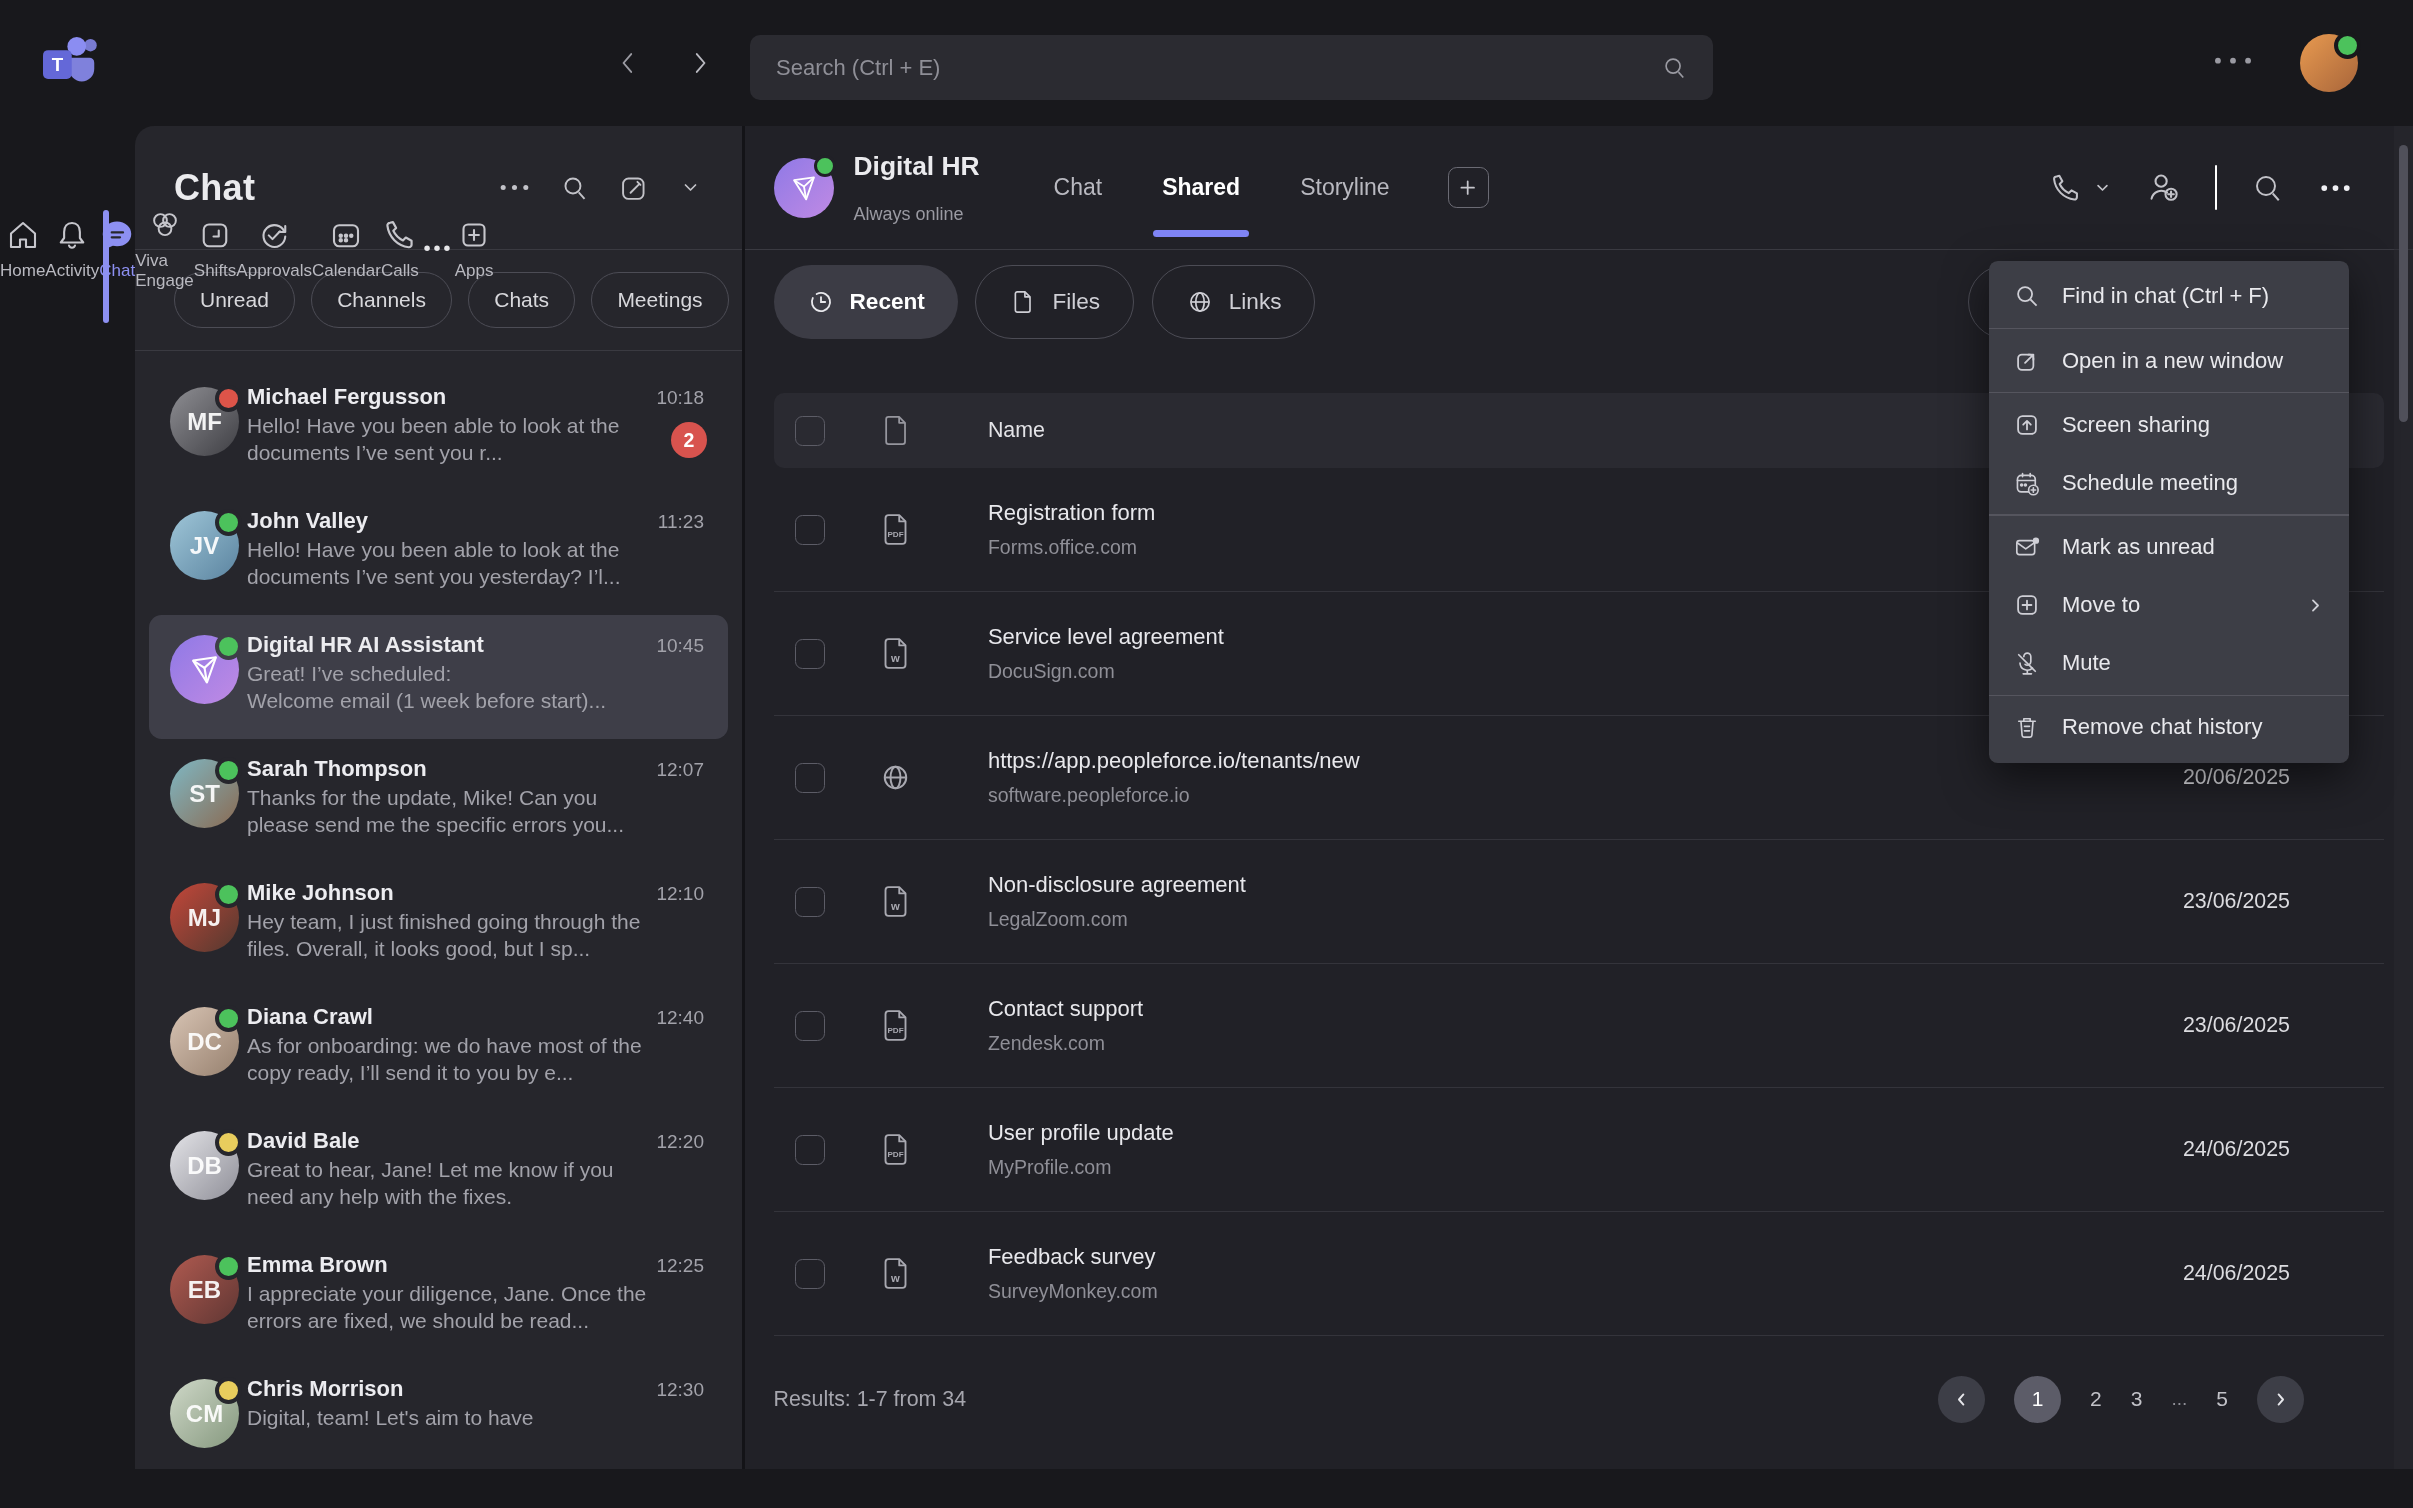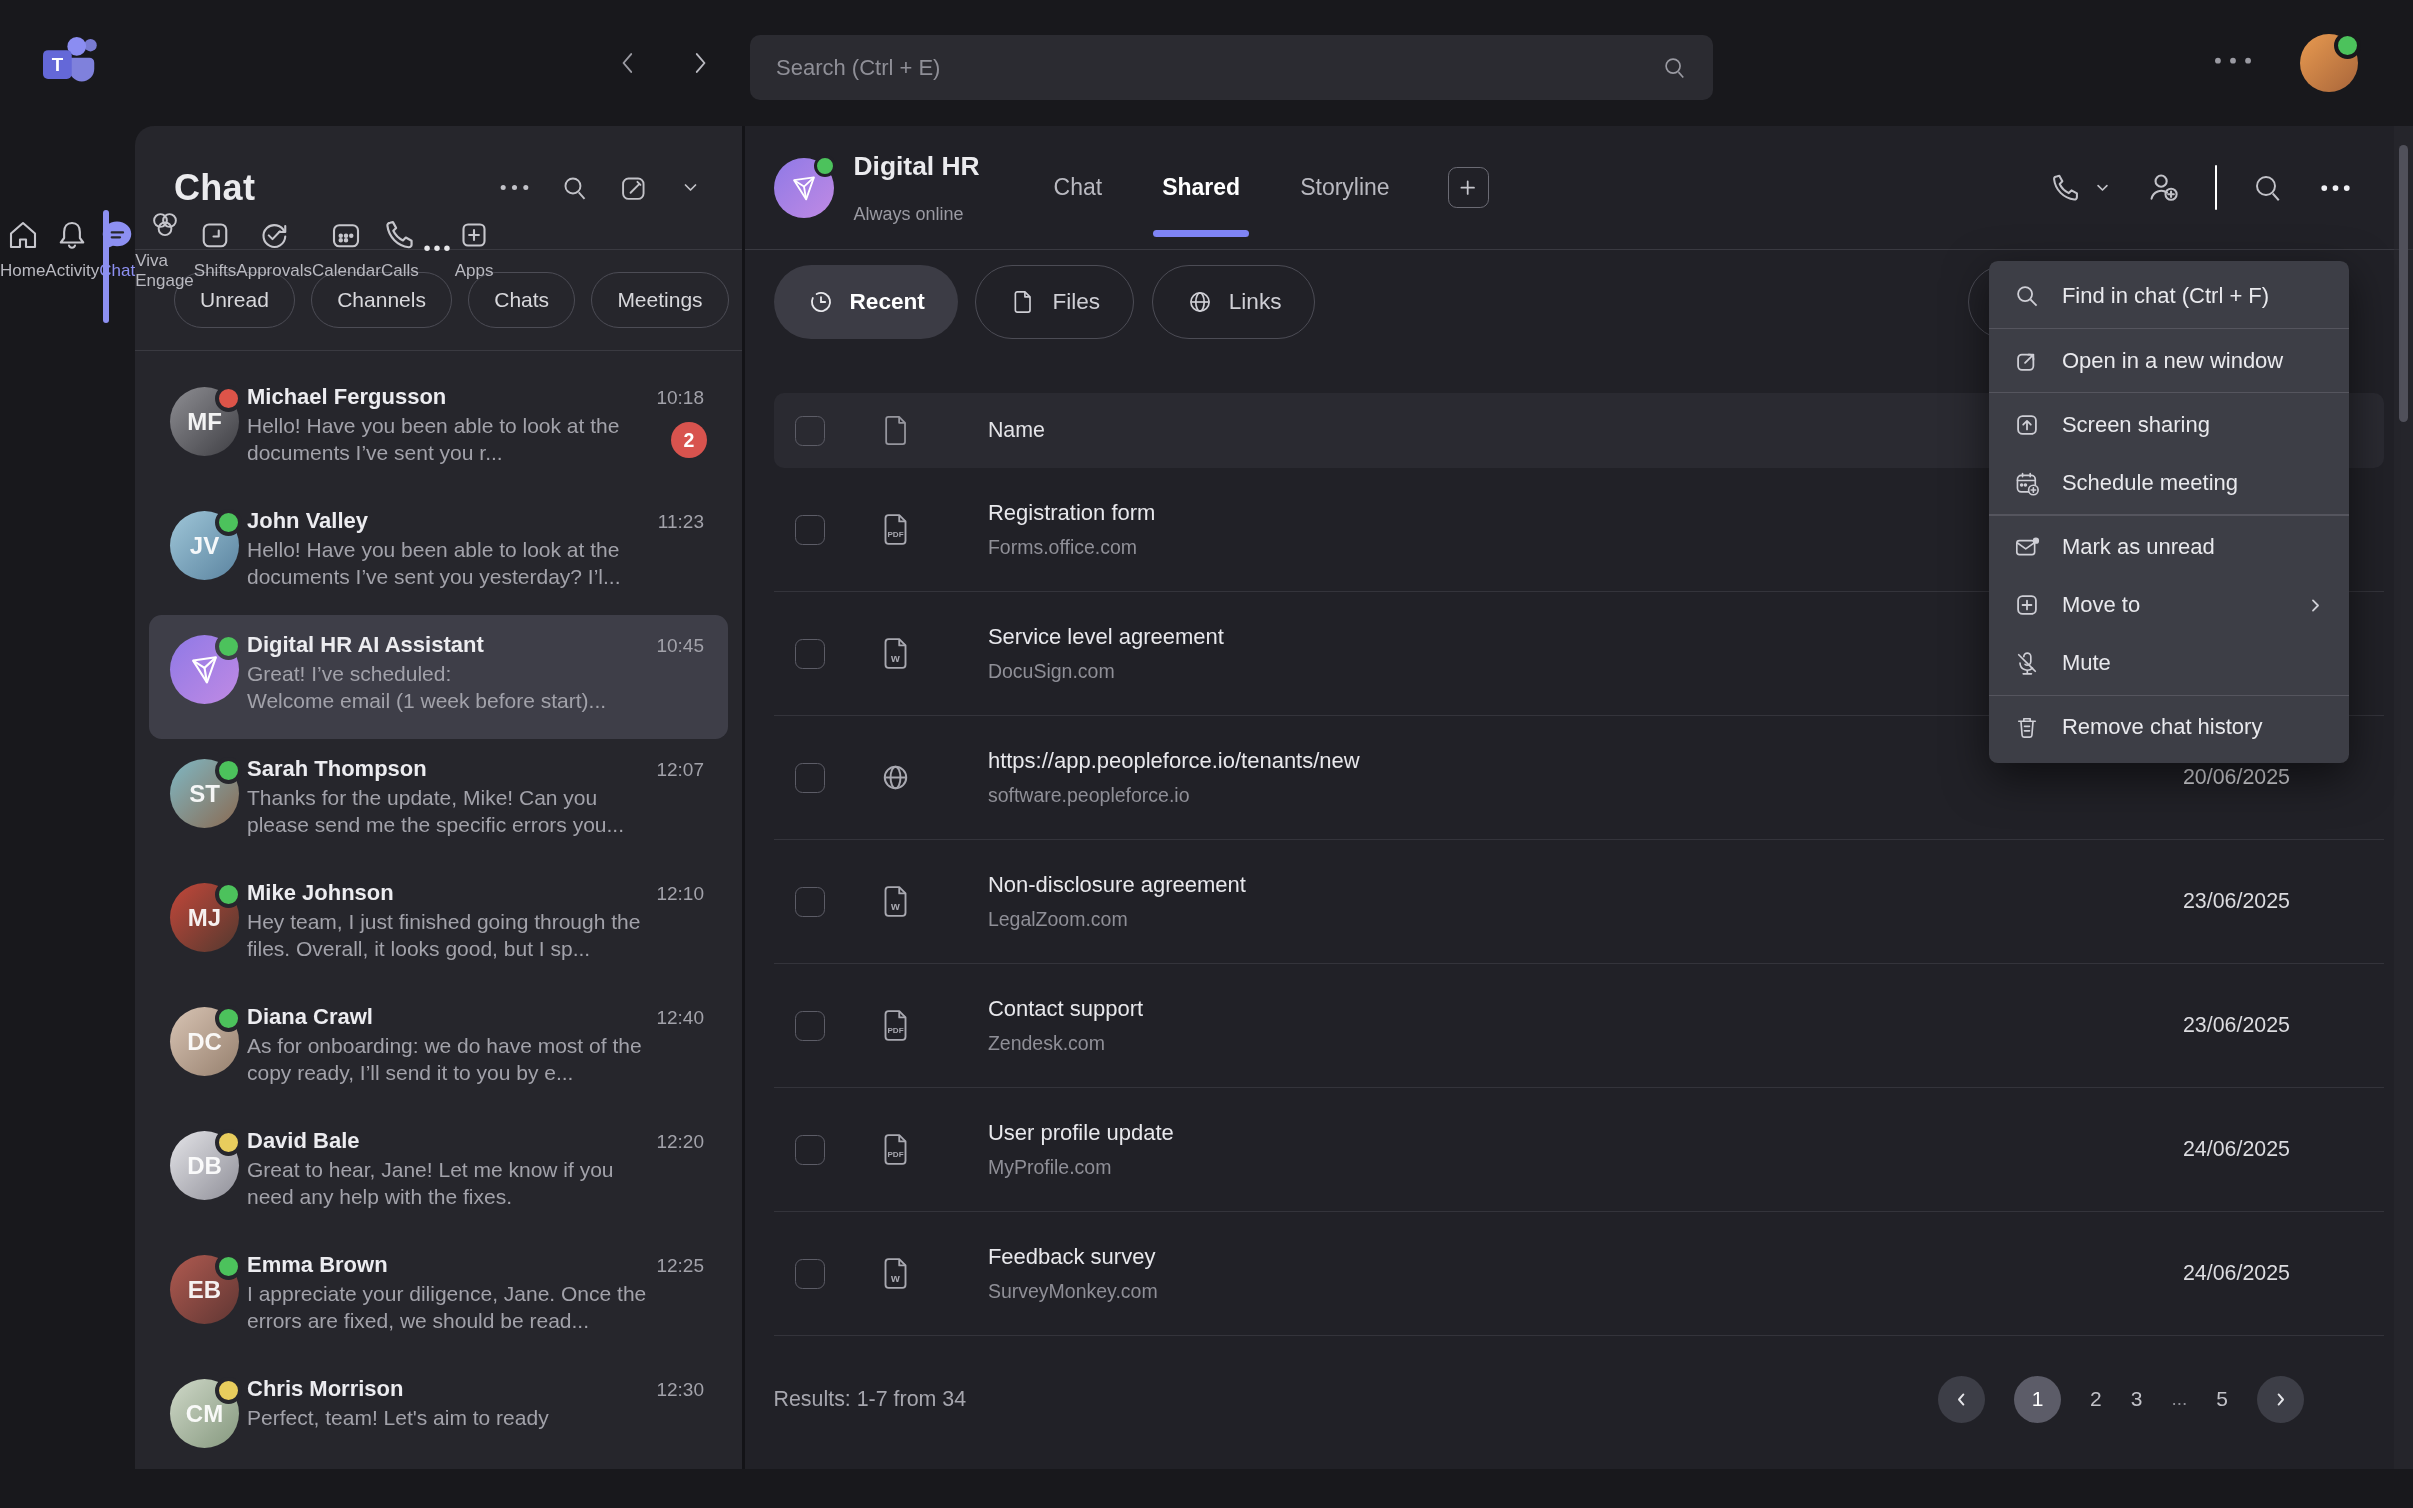--- a/index.html
+++ b/index.html
@@ -407,21 +407,21 @@
 
       <div class="conv">
         <div class="avatar av-8">
           <span class="init">CM</span>
           <span class="pres pres-away"></span>
         </div>
         <div class="conv-top">
             <span class="conv-name">Chris Morrison</span>
             <span class="conv-time">12:30</span>
           </div>
-        <div class="conv-preview">Perfect, team! Let's aim to ready</div>
+        <div class="conv-preview">Digital, team! Let's aim to have</div>
       </div>
 
     </div>
   </section>
 
   <div class="v-divider"></div>
 
   <section class="main-panel">
 
     <div class="mp-head">

